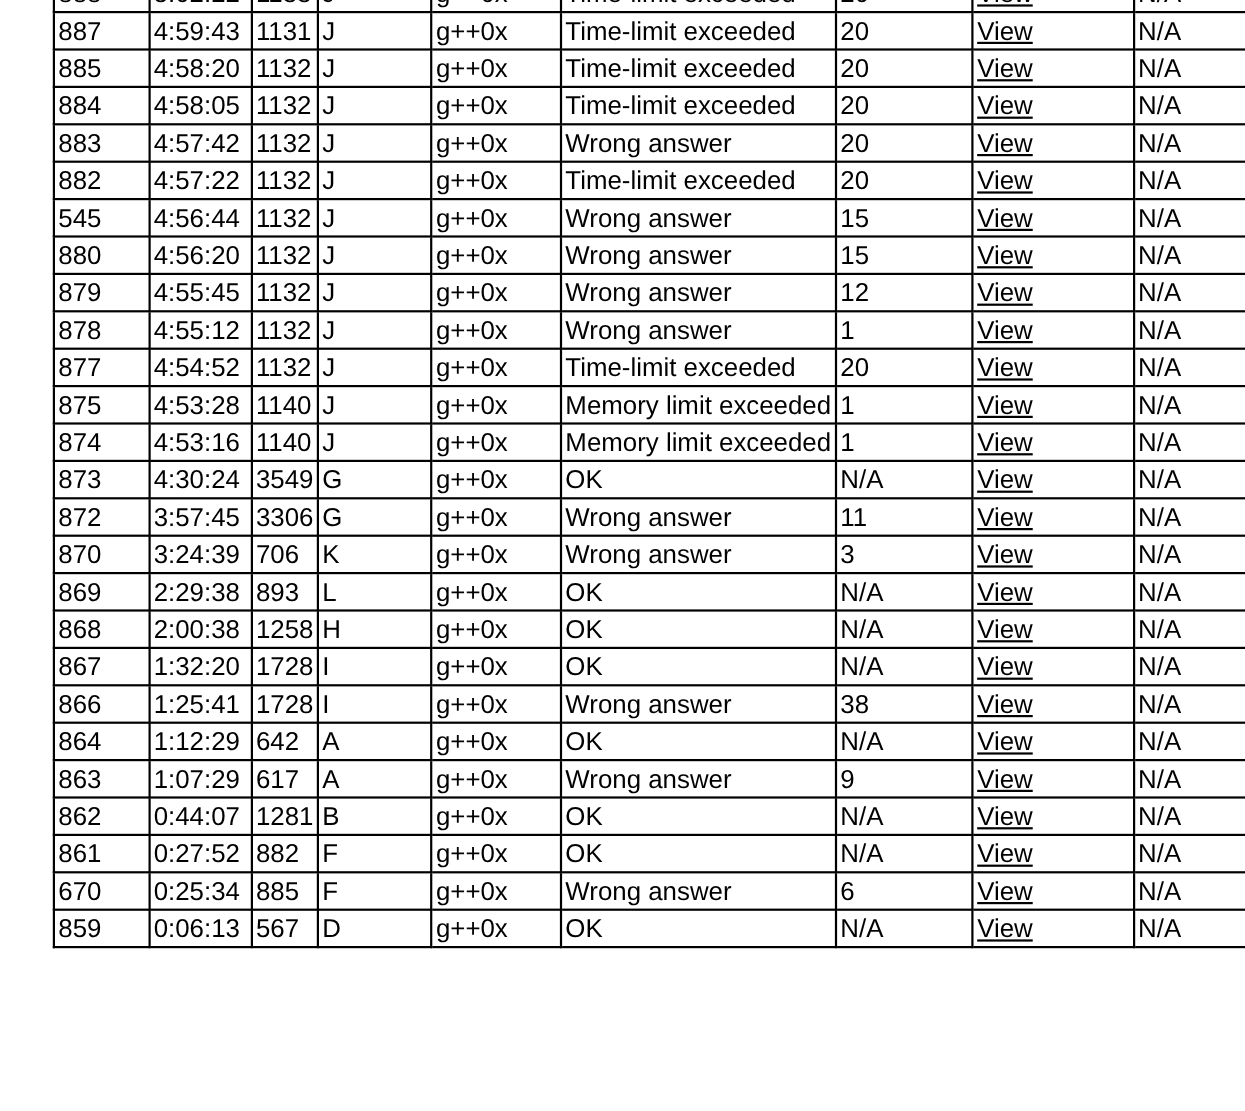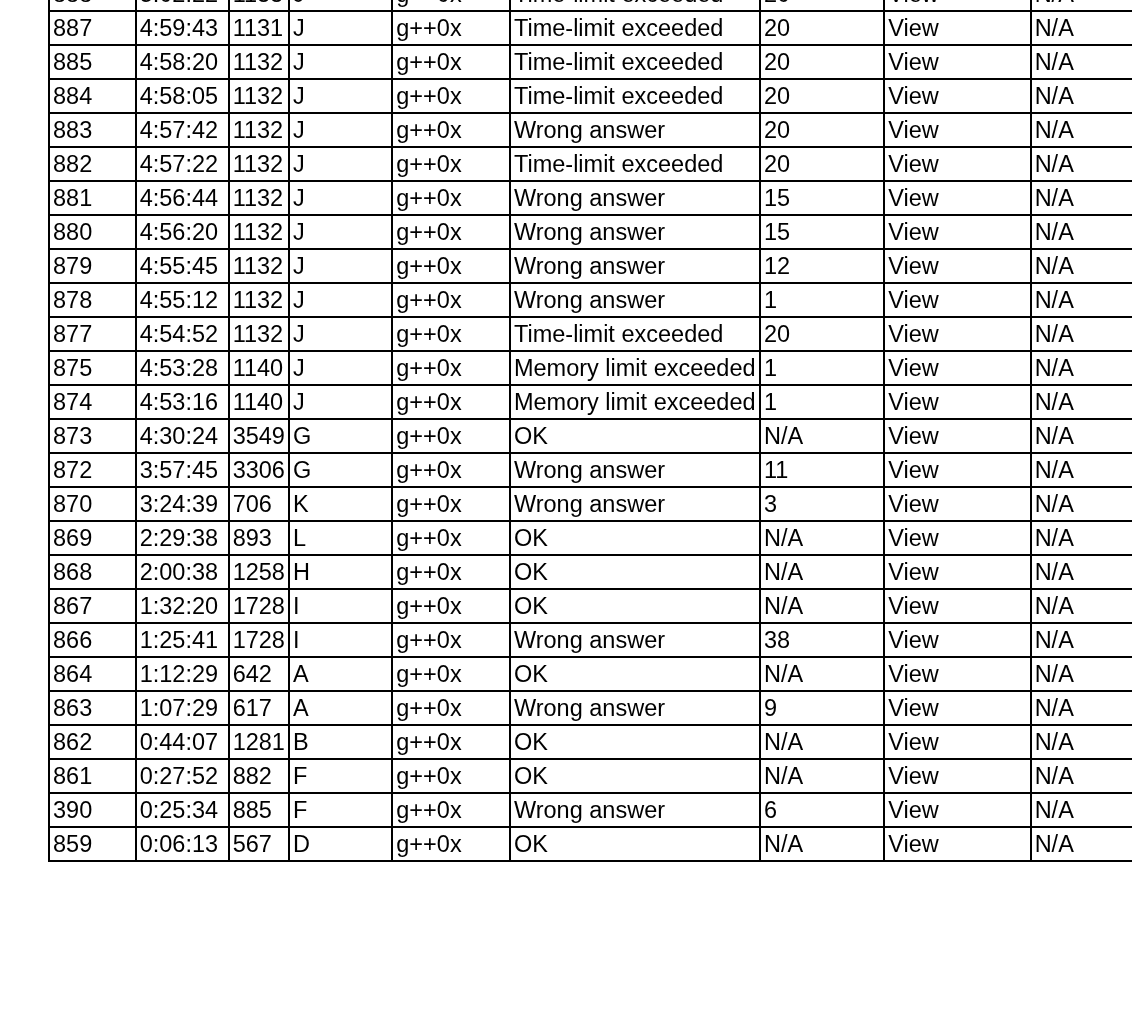--- a/index.html
+++ b/index.html
@@ -29,20 +29,21 @@
     height: 32px;
     padding: 0 3px;
     white-space: nowrap;
     overflow: hidden;
     vertical-align: middle;
     text-align: left;
     background: #ffffff;
   }
   table#subs a.view-link {
     color: #000000;
+    text-decoration: underline;
     cursor: pointer;
   }
 </style>
 </head>
 <body>
 
 <div id="viewport">
   <table id="subs">
     <colgroup>
       <col style="width:87px">
@@ -116,21 +117,21 @@
           <td>4:57:22</td>
           <td>1132</td>
           <td>J</td>
           <td>g++0x</td>
           <td>Time-limit exceeded</td>
           <td>20</td>
           <td><a class="view-link">View</a></td>
           <td>N/A</td>
         </tr>
         <tr>
-          <td>881</td>
+          <td>545</td>
           <td>4:56:44</td>
           <td>1132</td>
           <td>J</td>
           <td>g++0x</td>
           <td>Wrong answer</td>
           <td>15</td>
           <td><a class="view-link">View</a></td>
           <td>N/A</td>
         </tr>
         <tr>
@@ -314,21 +315,21 @@
           <td>0:27:52</td>
           <td>882</td>
           <td>F</td>
           <td>g++0x</td>
           <td>OK</td>
           <td>N/A</td>
           <td><a class="view-link">View</a></td>
           <td>N/A</td>
         </tr>
         <tr>
-          <td>390</td>
+          <td>670</td>
           <td>0:25:34</td>
           <td>885</td>
           <td>F</td>
           <td>g++0x</td>
           <td>Wrong answer</td>
           <td>6</td>
           <td><a class="view-link">View</a></td>
           <td>N/A</td>
         </tr>
         <tr>

